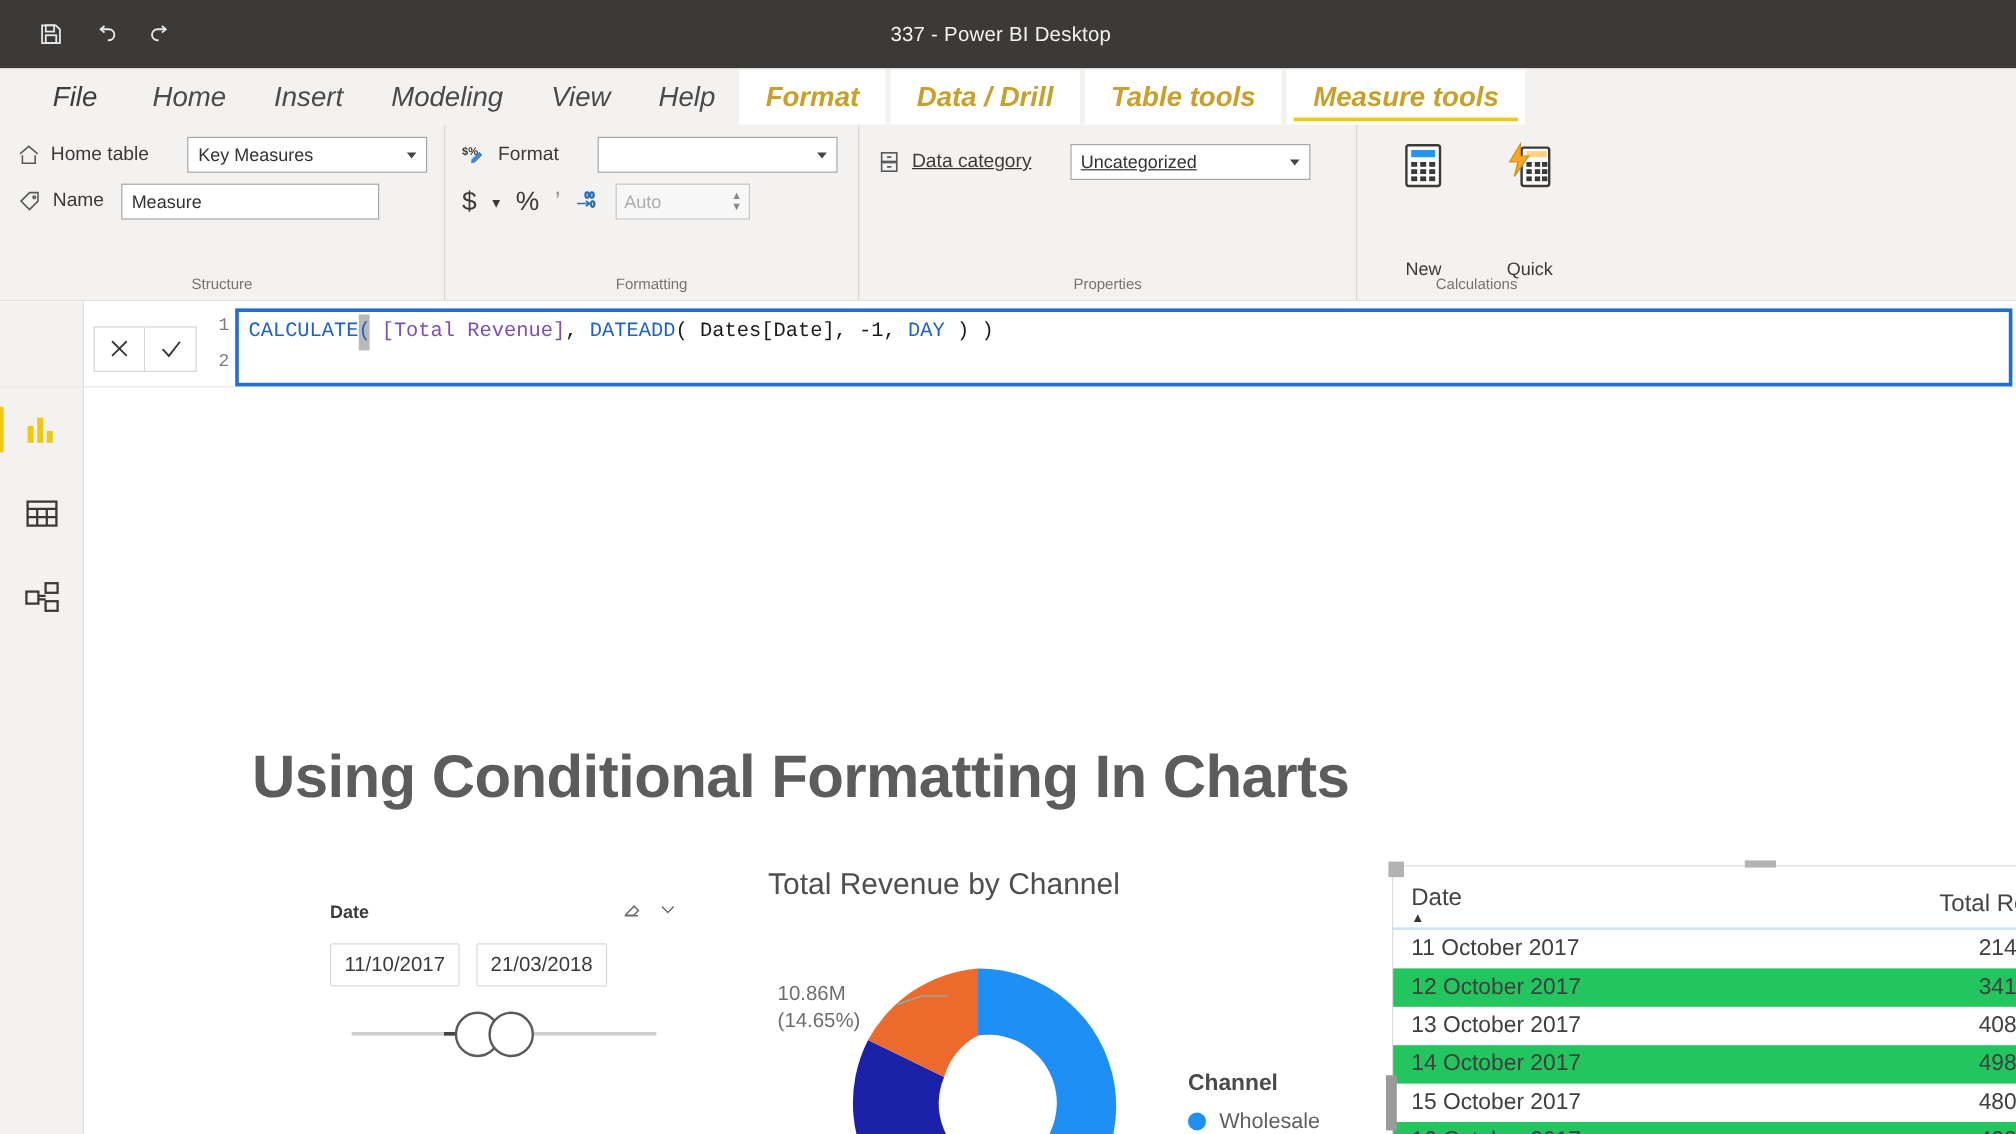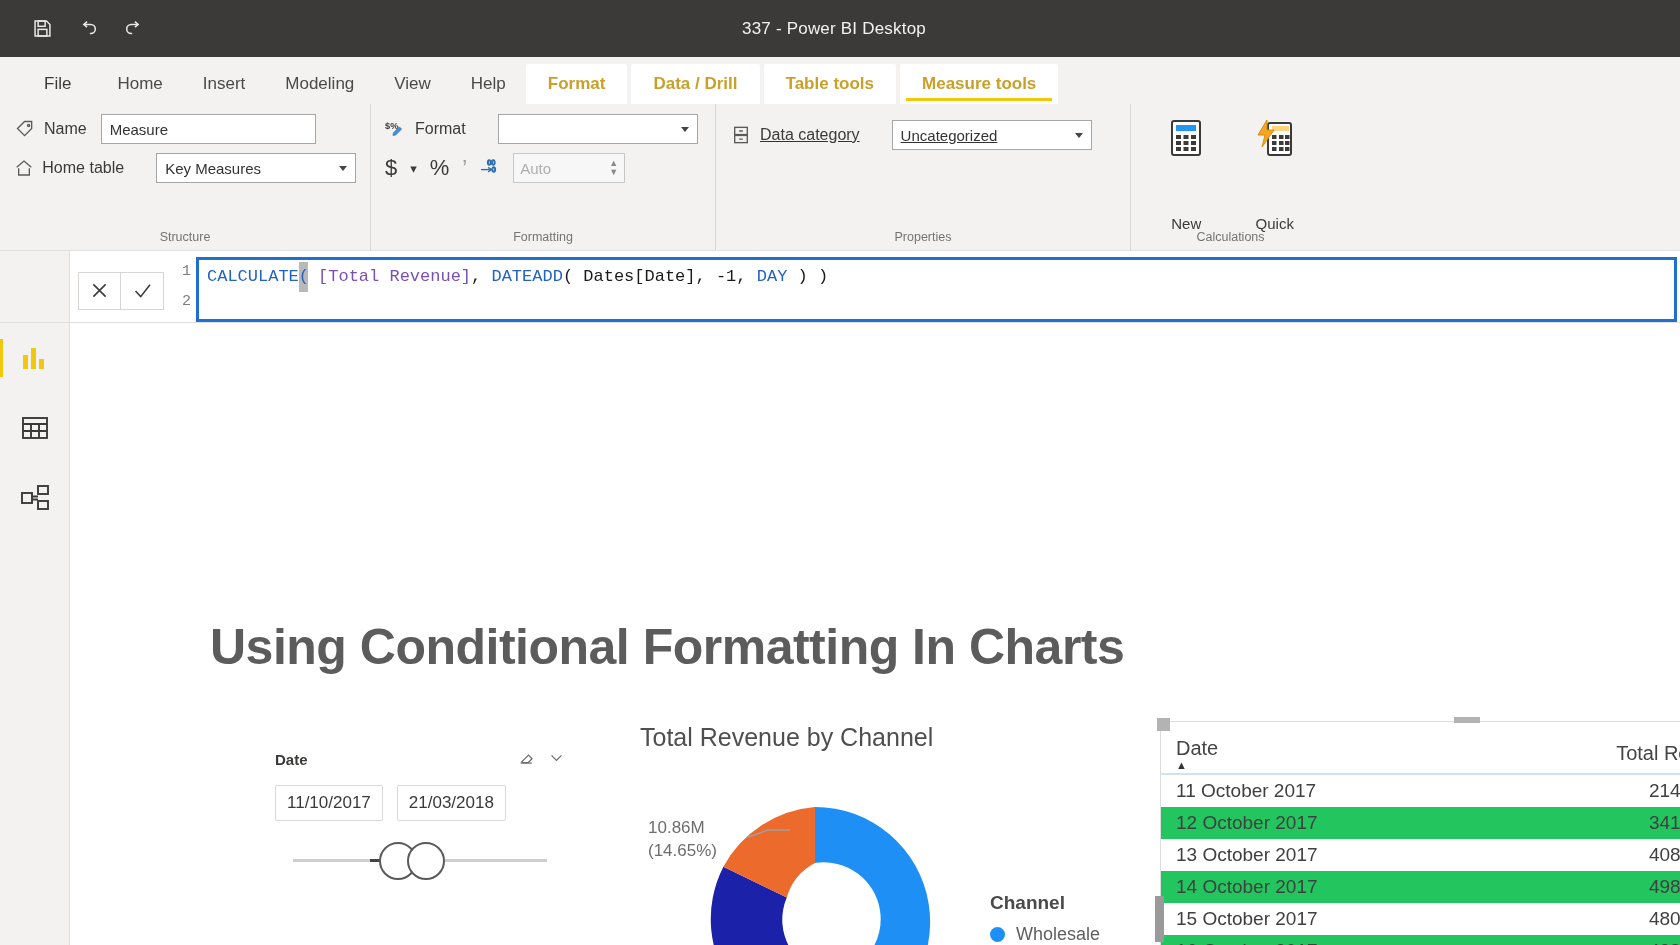--- a/index.html
+++ b/index.html
@@ -24,22 +24,22 @@
     color:#f3f2f1; font-size:17px; letter-spacing:.2px;
     pointer-events:none;
   }
 
   
   .ribbon-tabs{
     height:47px; background:#f3f2f1; display:flex; align-items:flex-end;
     padding-left:22px; position:relative;
   }
   .rtab{
-    font-size:17px; color:#4a4a4a; padding:10px 20px 12px;
-    cursor:pointer; line-height:1; white-space:nowrap;
+    font-size:23px; color:#4a4a4a; padding:10px 20px 12px;
+    cursor:pointer; line-height:1; white-space:nowrap;font-style:italic;
   }
   .rtab.file{ color:#3c3c3c; padding-left:22px; padding-right:26px;}
   .rtab.ctx{ color:#c8a02a; font-weight:bold; background:#ffffff; margin-right:4px;
              padding:11px 22px 12px; border-radius:2px 2px 0 0;}
   .rtab.ctx.active{ position:relative; }
   .rtab.ctx.active::after{
     content:""; position:absolute; left:6px; right:6px; bottom:3px;
     height:3px; background:#f2c80f;
   }
 
@@ -247,36 +247,36 @@
   <div class="rtab ctx">Table tools</div>
   <div class="rtab ctx active">Measure tools</div>
 </div>
 
 <div class="ribbon">
 
   <div class="rgroup" style="width:370px;">
     <div class="row">
       <span class="icon">
         <svg width="20" height="20" viewBox="0 0 24 24" fill="none" stroke="currentColor" stroke-width="1.6">
-          <path d="M3 11.5 11.5 3H20v8.5L11.5 20z"></path>
-            <circle cx="16.3" cy="7.7" r="1.3"></circle>
-        </svg>
-      </span>
-      <span class="lbl">Name</span>
-      <span class="fld" style="width:215px;margin-left:6px;">Measure</span>
+          <path d="M3.2 11 12 3.6 20.8 11"></path>
+            <path d="M5.6 12.4V20.4h12.8V12.4"></path>
+        </svg>
+      </span>
+      <span class="lbl">Home table</span>
+      <span class="fld sel" style="width:215px;">Key Measures</span>
     </div>
     <div class="row">
       <span class="icon">
         <svg width="20" height="20" viewBox="0 0 24 24" fill="none" stroke="currentColor" stroke-width="1.6">
-          <path d="M3.2 11 12 3.6 20.8 11"></path>
-            <path d="M5.6 12.4V20.4h12.8V12.4"></path>
-        </svg>
-      </span>
-      <span class="lbl">Home table</span>
-      <span class="fld sel" style="width:215px;">Key Measures</span>
+          <path d="M3 11.5 11.5 3H20v8.5L11.5 20z"></path>
+            <circle cx="16.3" cy="7.7" r="1.3"></circle>
+        </svg>
+      </span>
+      <span class="lbl">Name</span>
+      <span class="fld" style="width:215px;margin-left:6px;">Measure</span>
     </div>
     <div class="rgroup-label">Structure</div>
   </div>
 
   <div class="rgroup" style="width:345px;">
     <div class="row">
       <span class="icon">
         <svg width="22" height="20" viewBox="0 0 26 22" fill="none">
           <text x="0" y="11" font-size="11" font-weight="bold" fill="#3b3a39" font-family="Liberation Sans, sans-serif">$%</text>
           <path d="M10 15.5 17 8.5l2.6 2.6-7 7-3.2.6z" fill="#3f8ddd" stroke="#2e6fb0" stroke-width="0.8"></path>

